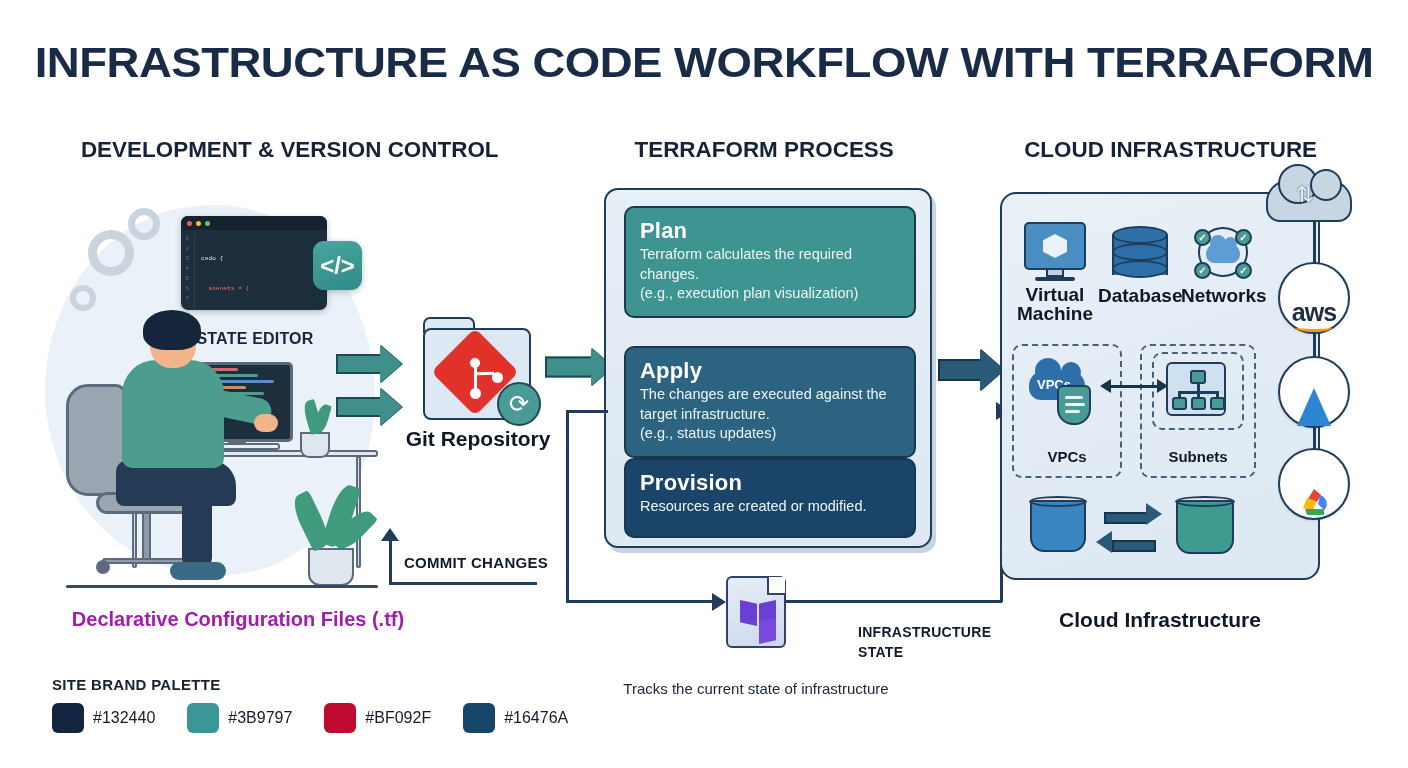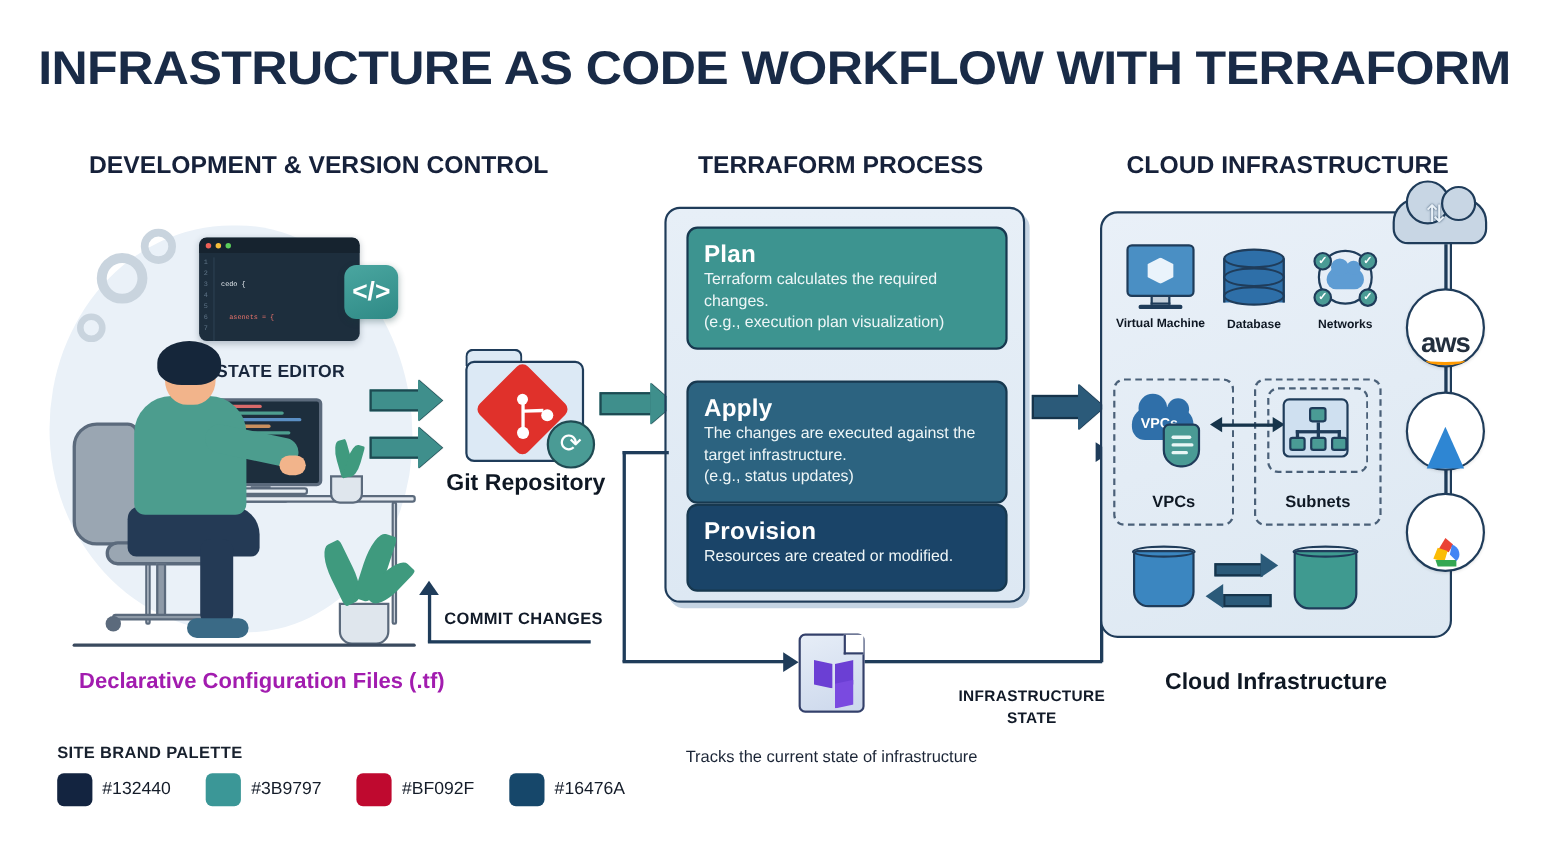--- a/index.html
+++ b/index.html
@@ -140,30 +140,30 @@
     background:linear-gradient(160deg,#e6edf7,#ccd8ec);
     border:2.5px solid #33406b; border-radius:6px;
   }
   .sf-fold{position:absolute; right:-1px; top:-1px; width:18px;height:18px;background:#fff;border-left:2.5px solid #33406b;border-bottom:2.5px solid #33406b;}
   .tfm{position:absolute; background:#6b3fd4;}
   .tfm.l{ left:12px; top:22px; width:17px; height:26px; clip-path:polygon(0 0,100% 14%,100% 100%,0 86%);}
   .tfm.r{ left:31px; top:22px; width:17px; height:26px; clip-path:polygon(0 14%,100% 0,100% 86%,0 100%);}
   .tfm.b{ left:31px; top:40px; width:17px; height:26px; clip-path:polygon(0 14%,100% 0,100% 86%,0 100%); background:#7a4ae0;}
   .state-title{position:absolute; left:620px; top:652px; width:272px; text-align:center; font-size:21px; font-weight:700; color:#0f1824;}
   .state-sub{position:absolute; left:620px; top:678px; width:272px; text-align:center; font-size:15px; color:#1b2536; line-height:21px;}
-  .infra-state-label{position:absolute; left:858px; top:622px; width:160px; text-align:center; font-size:14px; font-weight:700; letter-spacing:.3px; color:#111a28; line-height:20px;}
+  .infra-state-label{position:absolute; left:858px; top:622px; width:160px; text-align:left; font-size:14px; font-weight:700; letter-spacing:.3px; color:#111a28; line-height:20px;}
 
   
   .cloud-panel{
     position:absolute; left:1000px; top:192px; width:320px; height:388px;
     background:linear-gradient(160deg,#e9f0f8,#dde8f2);
     border:2.5px solid #1f3c5a; border-radius:16px;
   }
   .res{ position:absolute; text-align:center; width:84px;}
-  .res .lbl{ font-size:11px; font-weight:700; color:#0f1824; line-height:19px; margin-top:4px;}
+  .res .lbl{ font-size:19px; font-weight:700; color:#0f1824; line-height:19px; margin-top:4px;}
   .vm-screen{width:62px;height:48px;margin:0 auto;background:#4a8fc4;border:2.5px solid #1f3c5a;border-radius:5px;display:flex;align-items:center;justify-content:center;}
   .vm-cube{width:24px;height:24px;background:#eaf3fb;clip-path:polygon(50% 0,100% 26%,100% 74%,50% 100%,0 74%,0 26%);}
   .vm-stand{width:18px;height:7px;margin:0 auto;background:#c4cfda;border:2px solid #1f3c5a;border-top:none;}
   .vm-base{width:40px;height:4px;margin:0 auto;background:#c4cfda;border:2px solid #1f3c5a;border-radius:2px;}
   .db{width:56px;height:56px;margin:0 auto;position:relative;}
   .db-layer{position:absolute;left:0;width:56px;height:18px;background:#2e6fa8;border:2.5px solid #1f3c5a;border-radius:50%/50%;}
   .db-body{position:absolute;left:0;top:9px;width:56px;height:40px;background:#2e6fa8;border-left:2.5px solid #1f3c5a;border-right:2.5px solid #1f3c5a;}
   .net{width:62px;height:56px;margin:0 auto;position:relative;}
   .net-ring{position:absolute;left:6px;top:1px;width:50px;height:50px;border:2.5px solid #1f3c5a;border-radius:50%;}
   .net-cloud{position:absolute;left:14px;top:17px;width:34px;height:20px;background:#5e9cd3;border-radius:12px 12px 9px 9px;}

